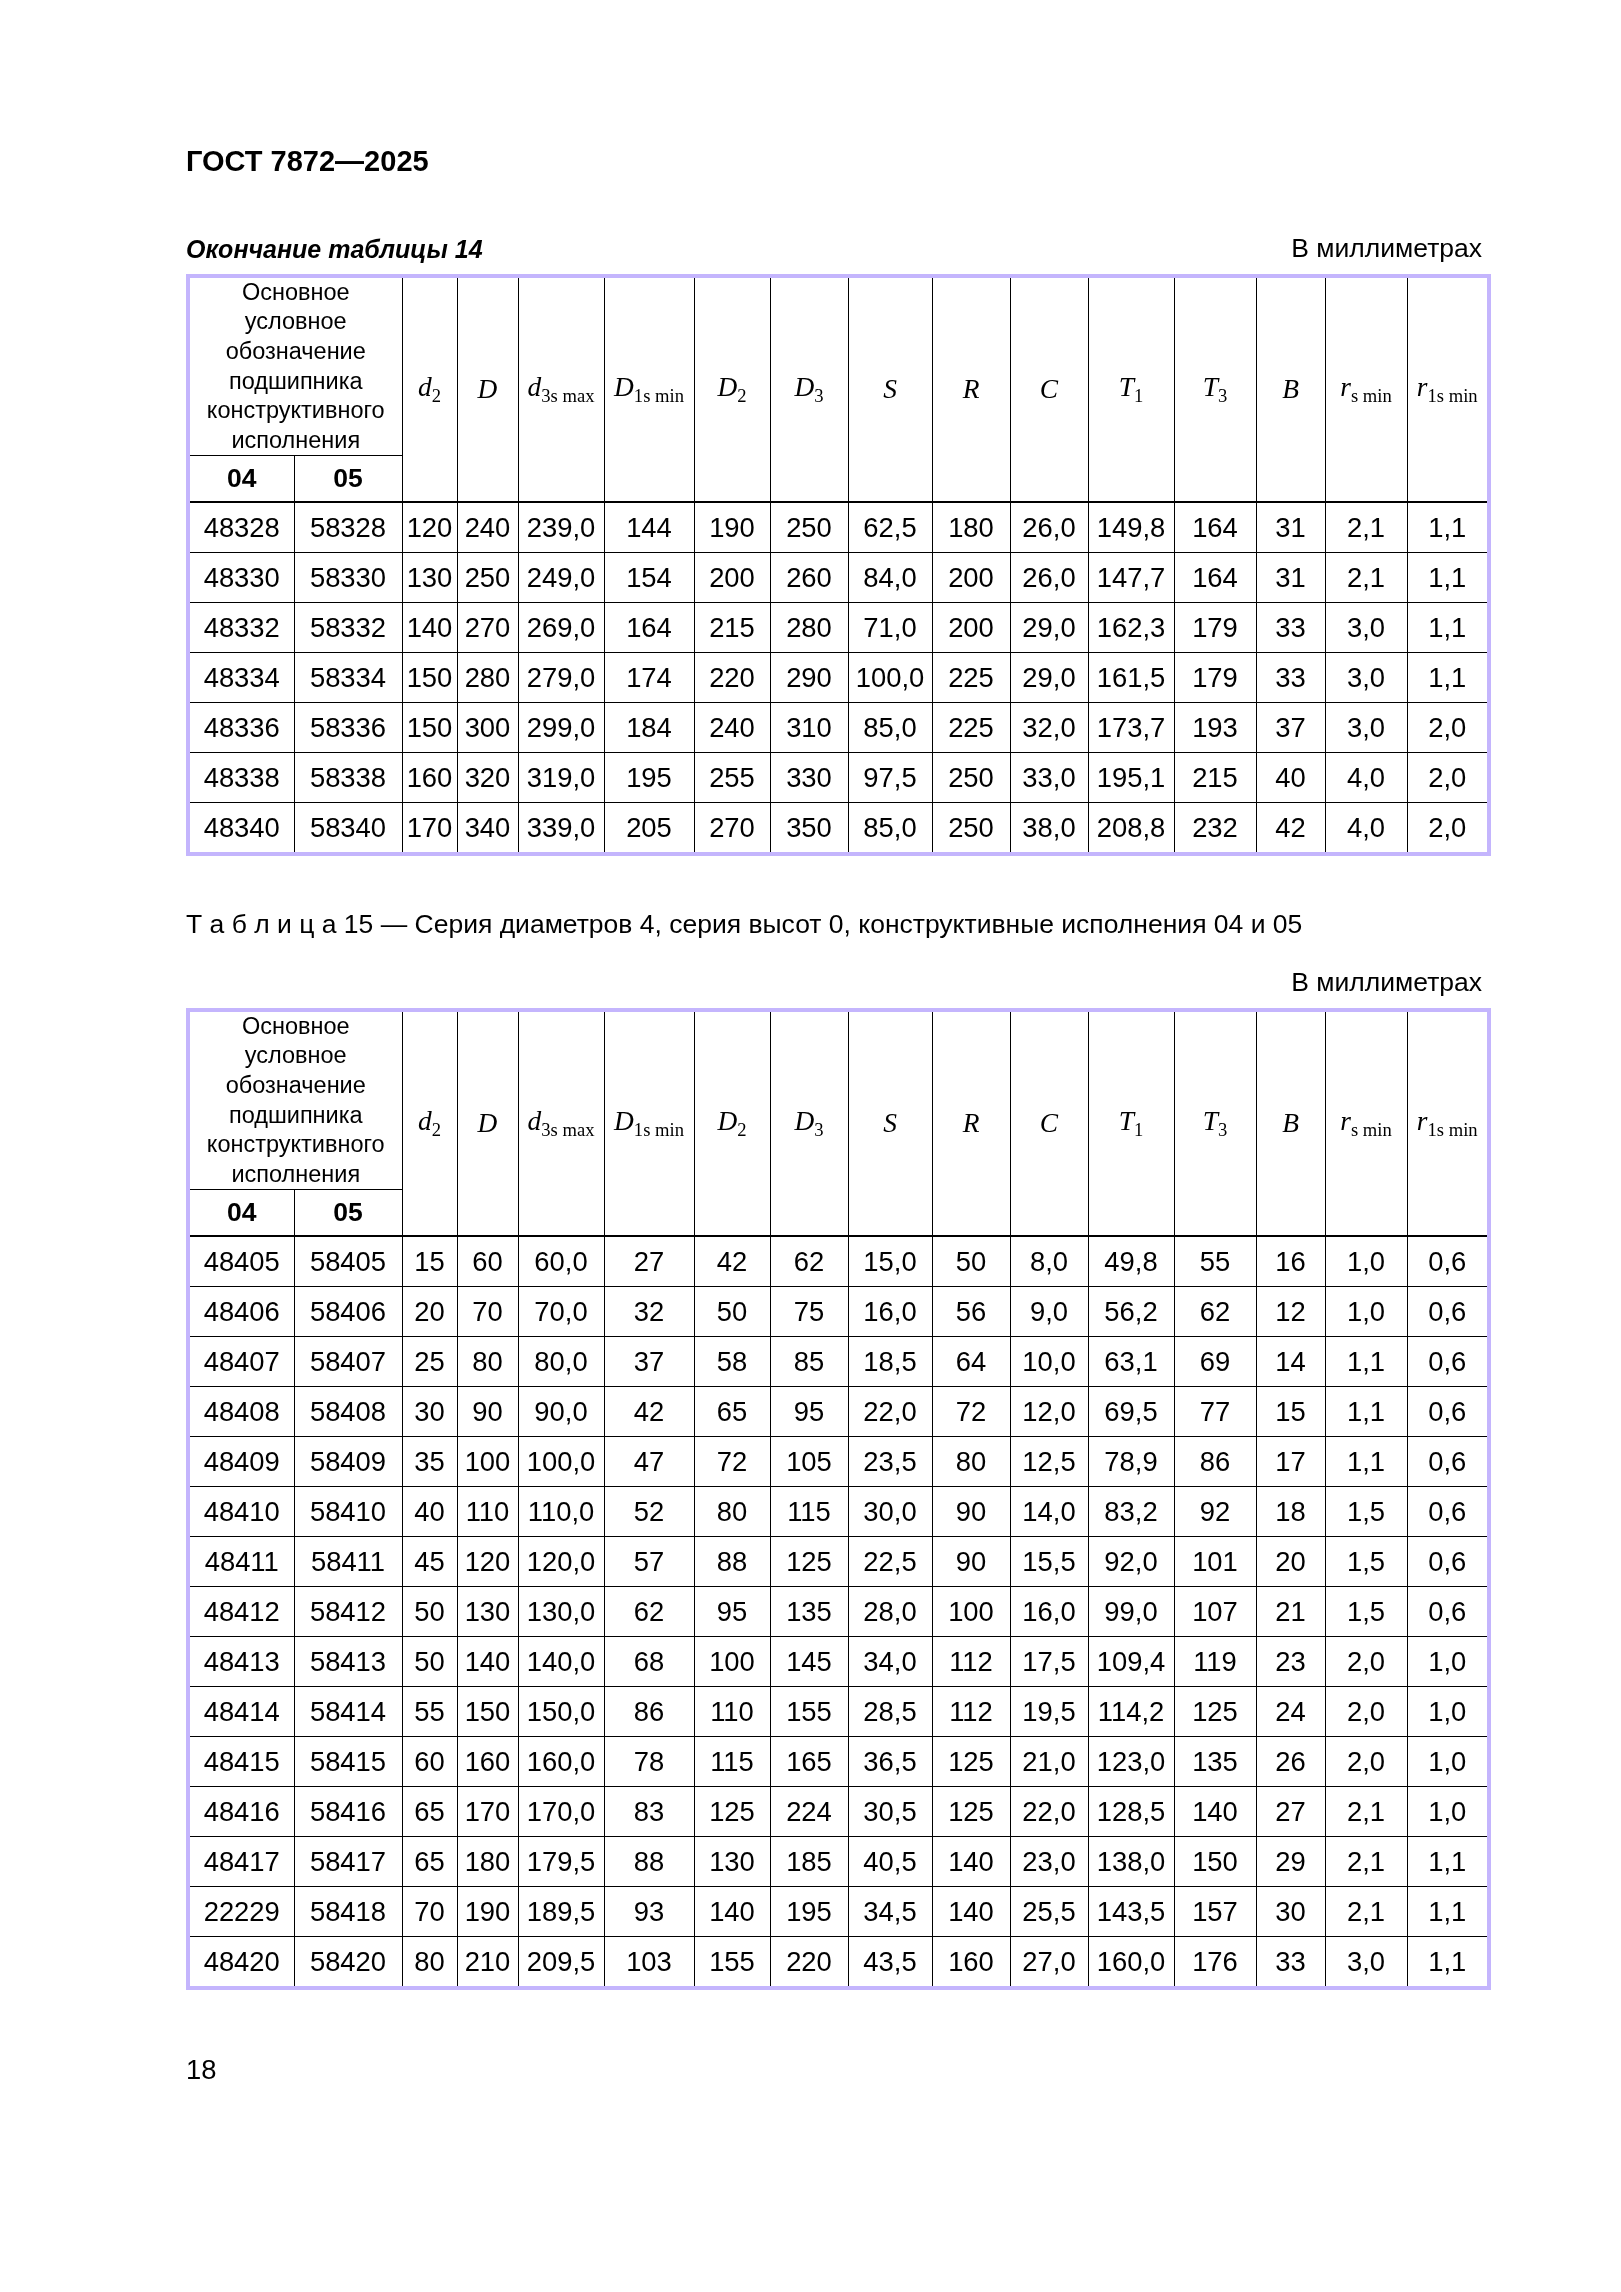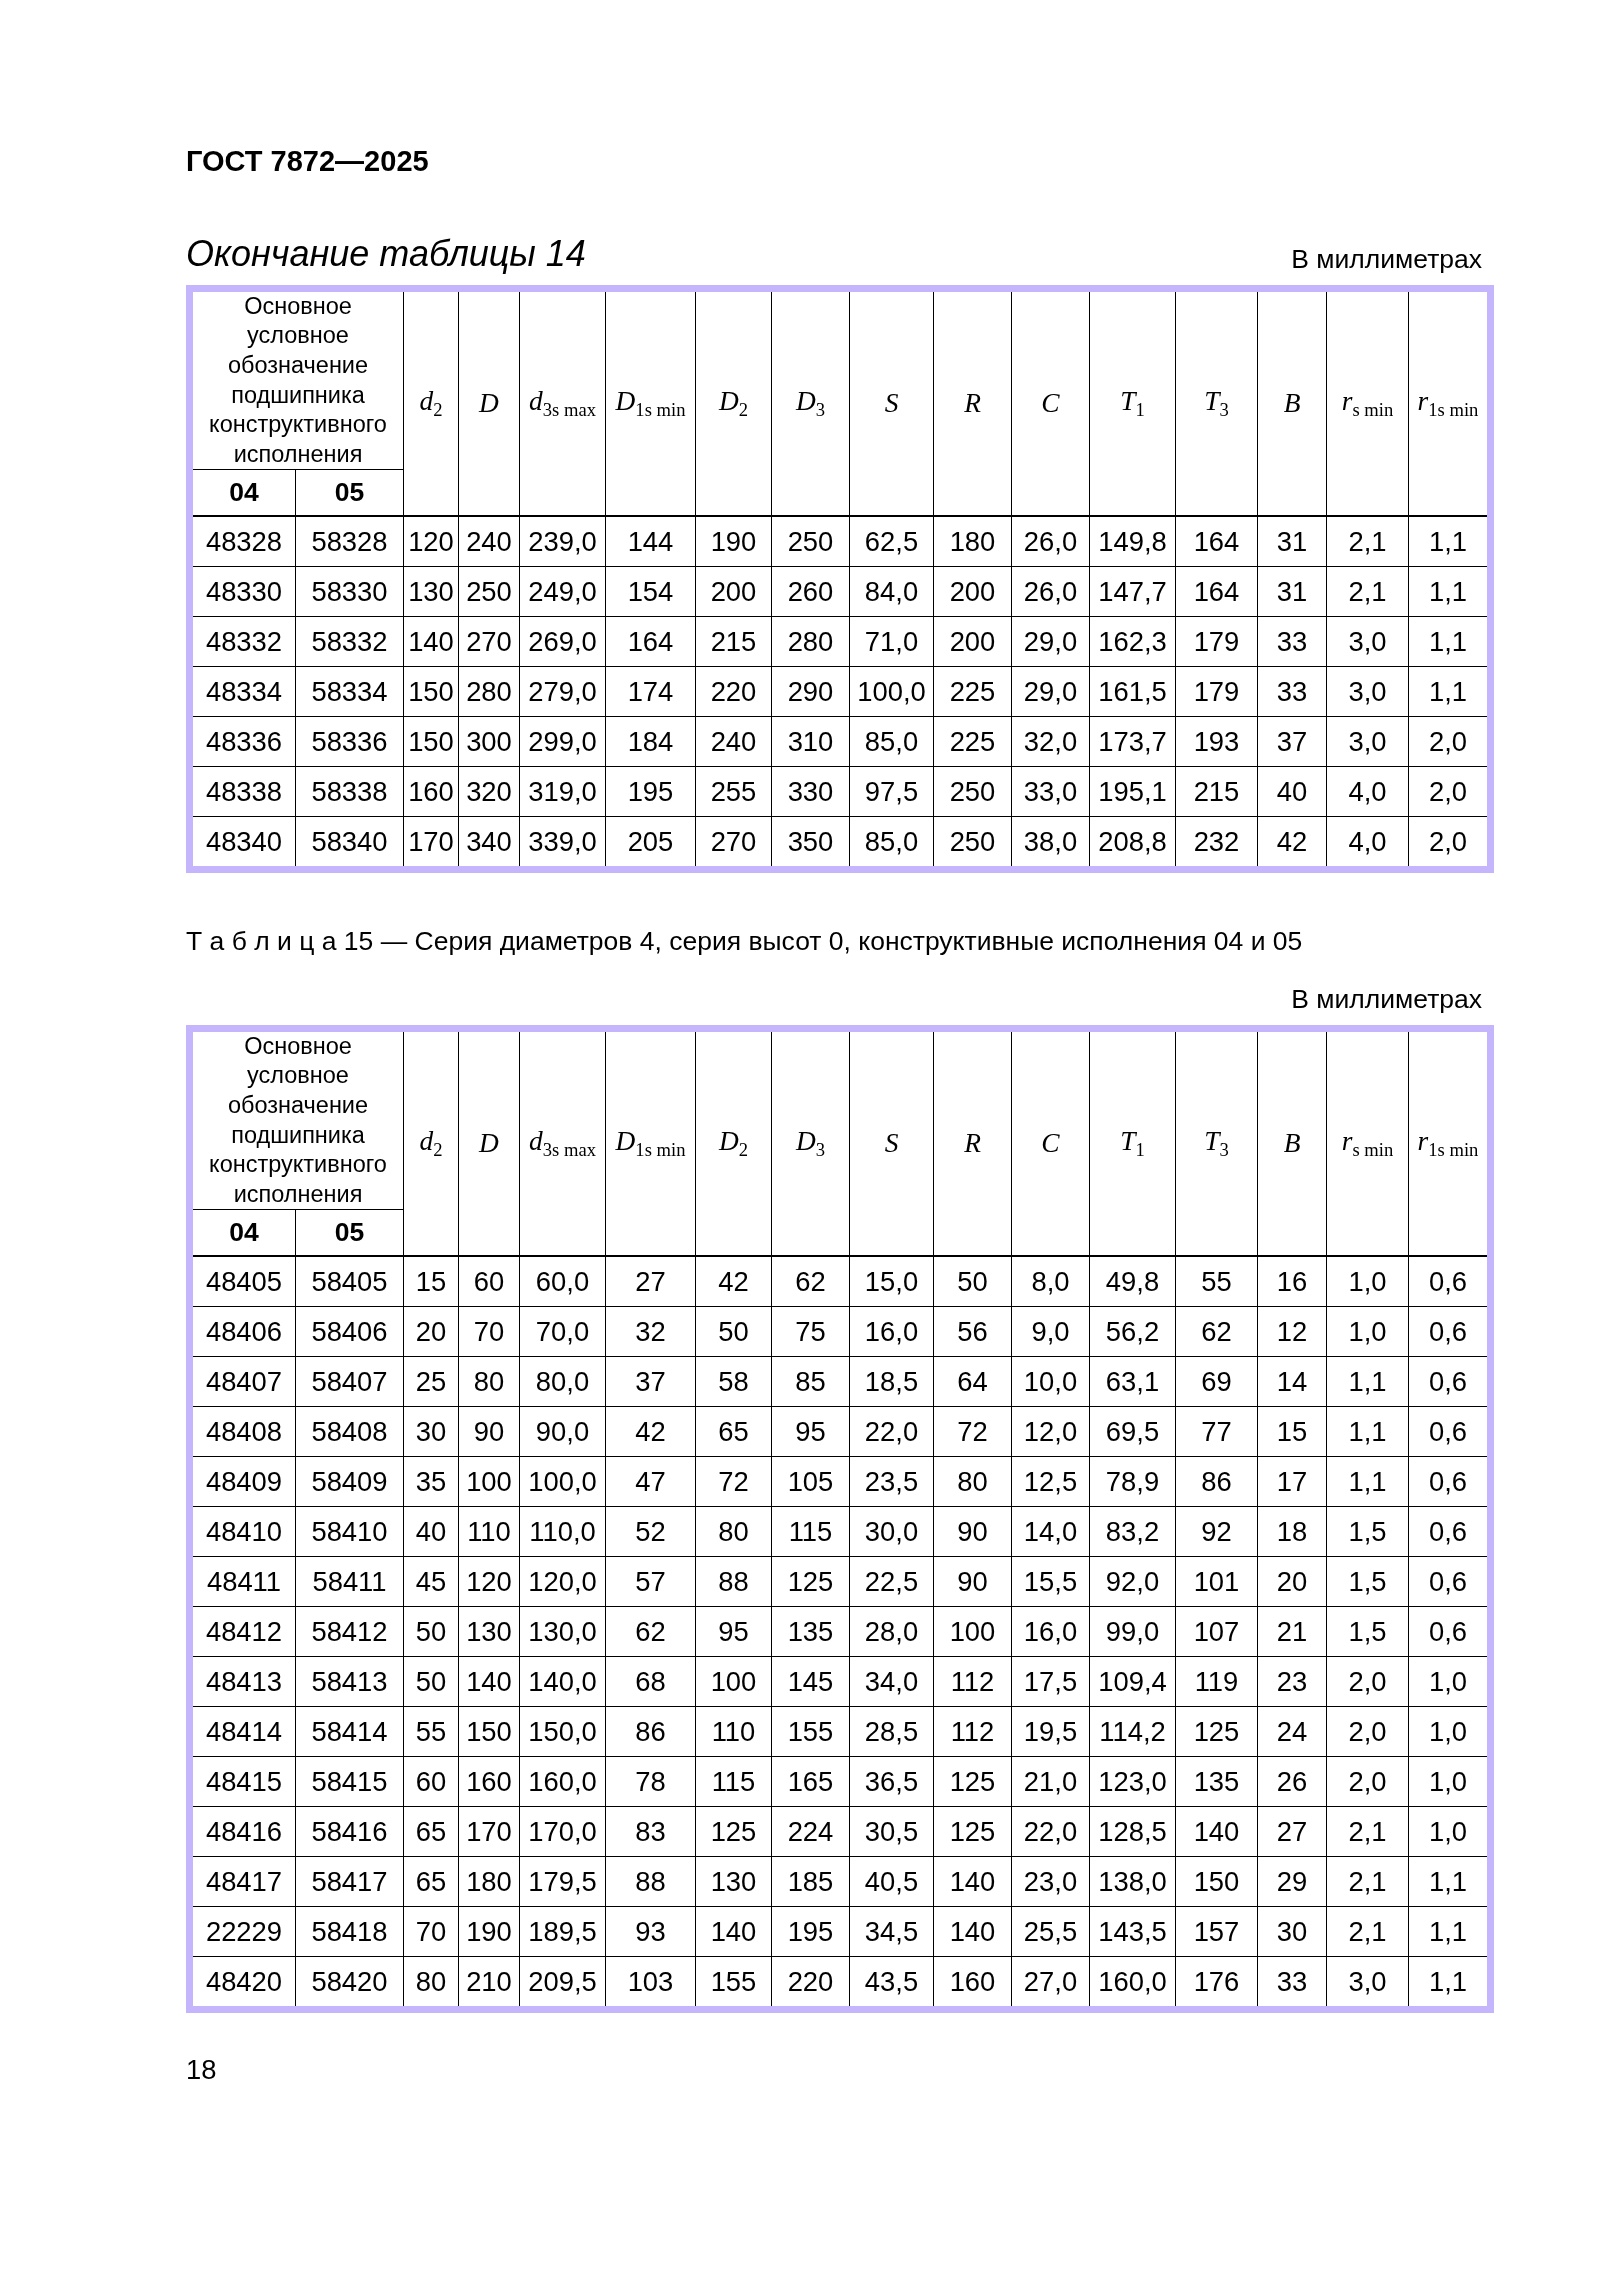--- a/index.html
+++ b/index.html
@@ -8,30 +8,30 @@
     width:1621px;height:2293px;
     background:#ffffff;
     font-family:"Liberation Sans", sans-serif;
     color:#000;
     overflow:hidden;
     margin:0 auto;
   }
   .content{position:absolute;left:186px;top:145px;width:1296px;}
   .doc-code{font-size:29px;font-weight:bold;margin:0;}
   .caption-row{display:flex;justify-content:space-between;align-items:flex-end;margin-top:55px;}
-  .caption-italic{font-style:italic;font-size:36px;}
+  .caption-italic{font-style:italic;font-size:25px;font-weight:bold;}
   .units{font-size:26.5px;}
   .units-row{display:flex;justify-content:flex-end;margin-top:25.5px;}
   .t15-caption{font-size:26.5px;margin-top:53px;}
   table.gost{
     width:1296px;
     border-collapse:collapse;
     table-layout:fixed;
     margin-top:9.8px;
-    border:7px solid #c4b5fd;
+    border:4px solid #c4b5fd;
   }
   table.gost th, table.gost td{
     border:1px solid #000;
     text-align:center;
     vertical-align:middle;
     padding:0 2px;
     overflow:hidden;
   }
   table.gost thead{border-bottom:2.9px solid #000;}
   th.desig{

